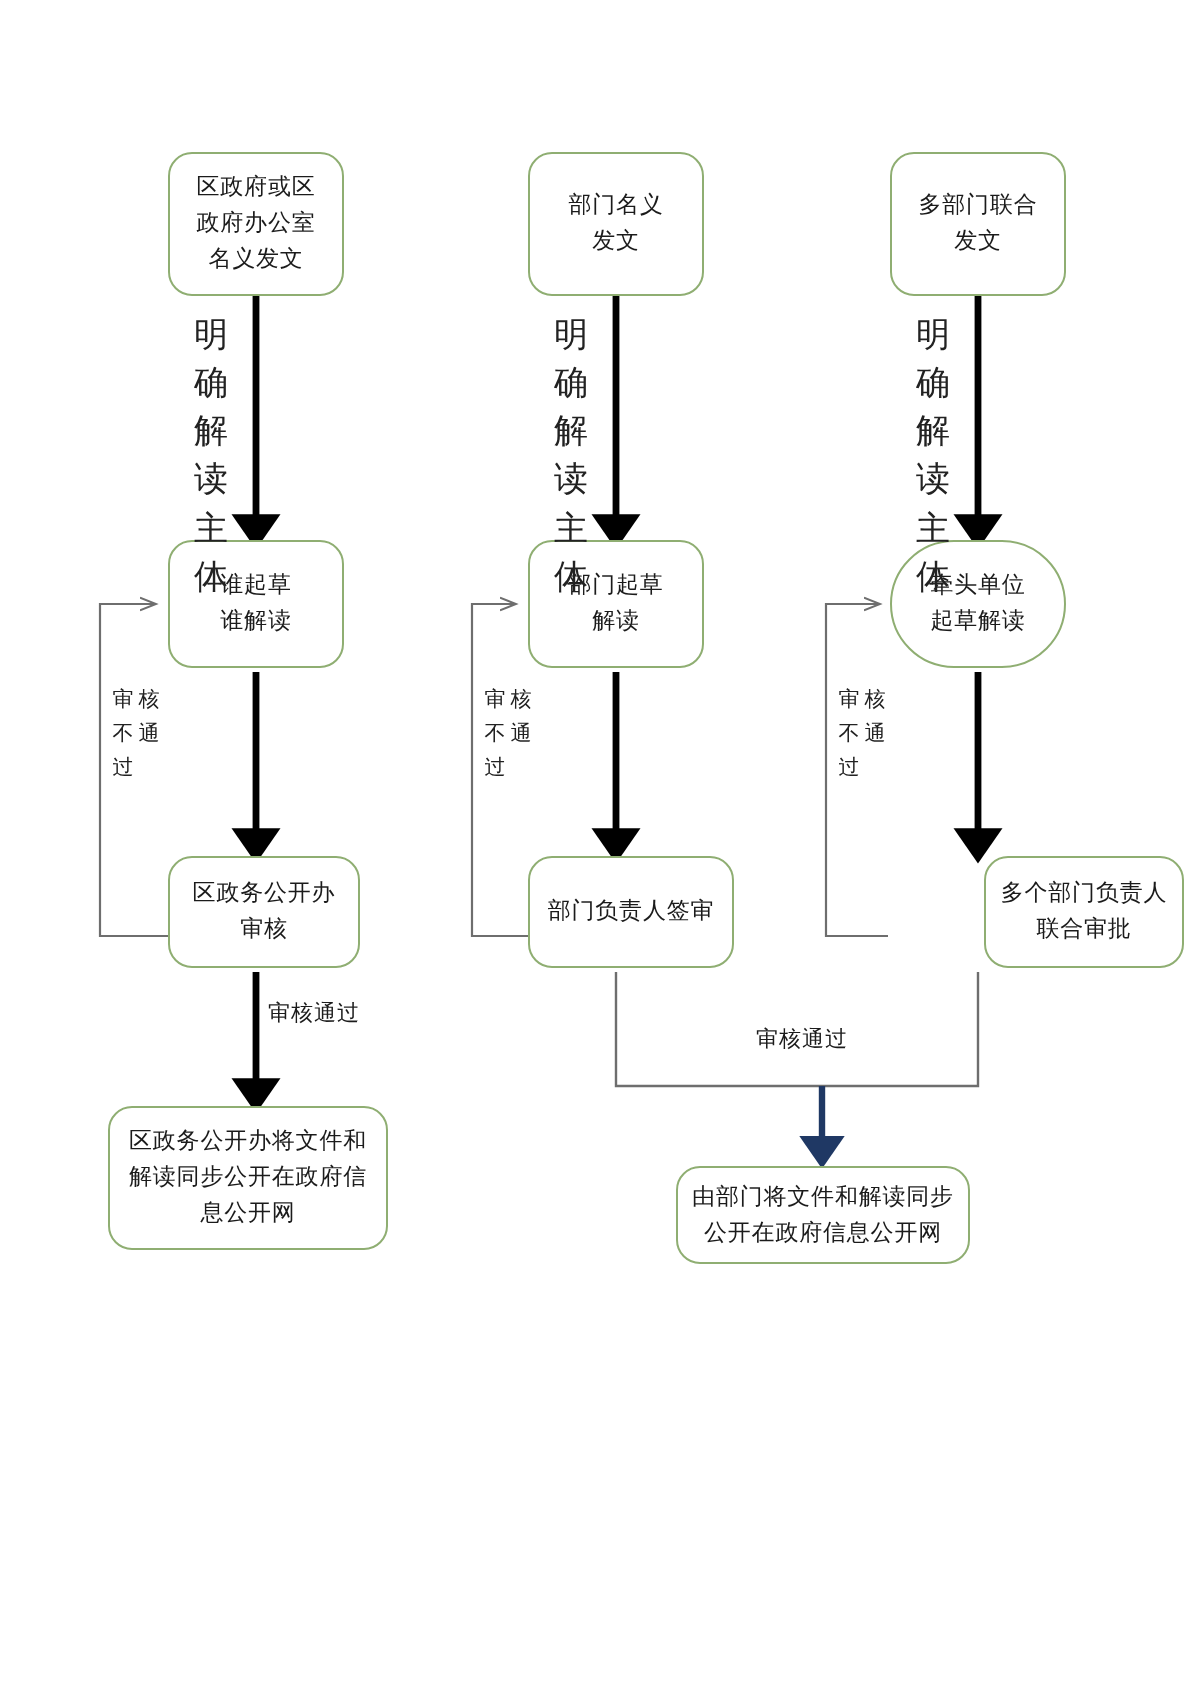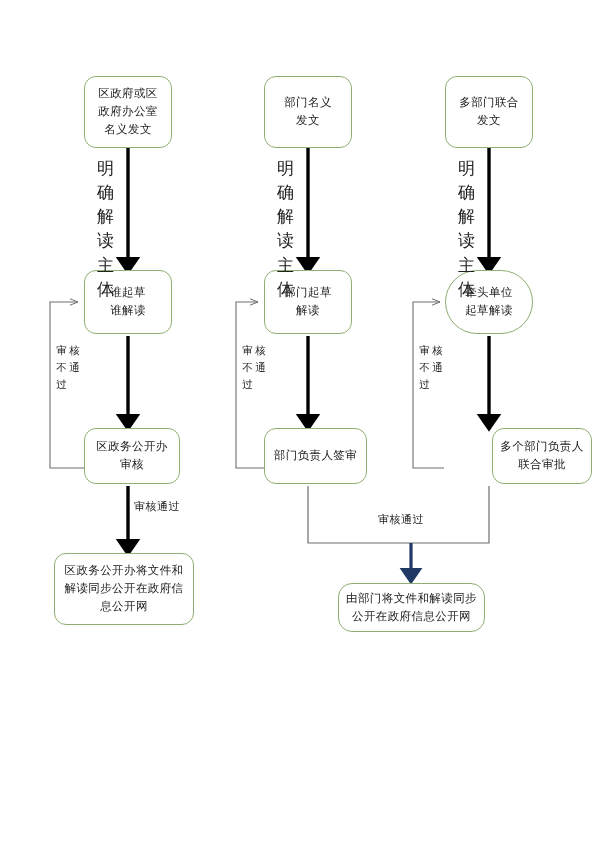--- a/index.html
+++ b/index.html
@@ -166,21 +166,21 @@
   <div class="node" style="left:445px; top:270px; width:88px; height:64px;border-radius:32px;">
     <span class="node-text">牵头单位
 起草解读</span>
   </div>
 
   <div class="node" style="left:444px; top:428px; width:100px; height:56px;margin-left:48px;">
     <span class="node-text">多个部门负责人
 联合审批</span>
   </div>
 
-  <div class="node" style="left:338px; top:583px; width:147px; height:49px;border-radius:14px;">
+  <div class="node" style="left:338px; top:583px; width:147px; height:49px;">
     <span class="node-text">由部门将文件和解读同步
 公开在政府信息公开网</span>
   </div>
 
   <div class="vlabel" style="left:97px; top:156px;">明确解读主体</div>
   <div class="vlabel" style="left:277px; top:156px;">明确解读主体</div>
   <div class="vlabel" style="left:458px; top:156px;">明确解读主体</div>
 
   <div class="reject-label" style="left:55px; top:342px;">
     <span>审</span>

